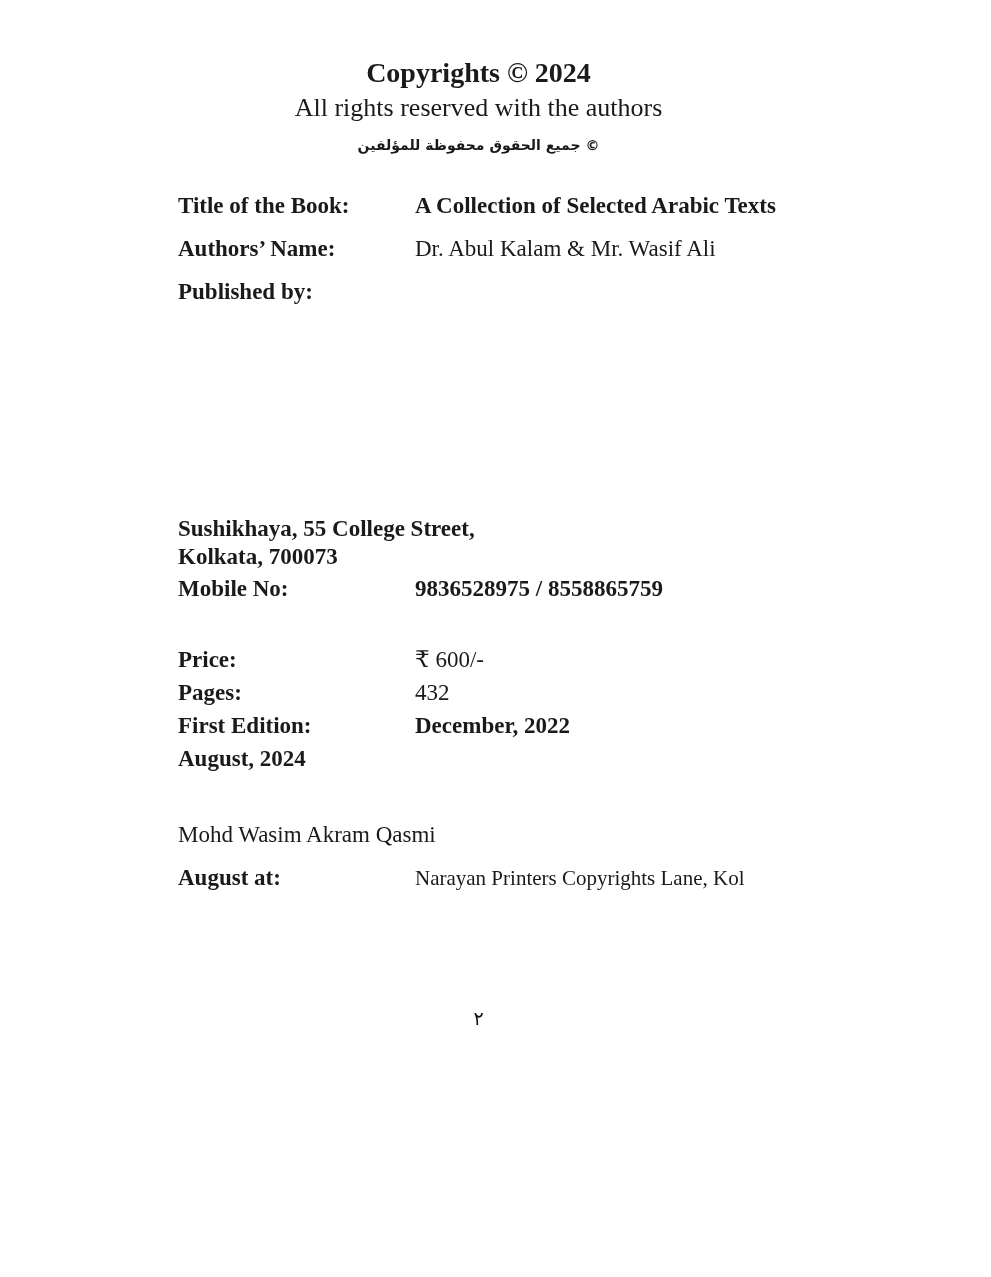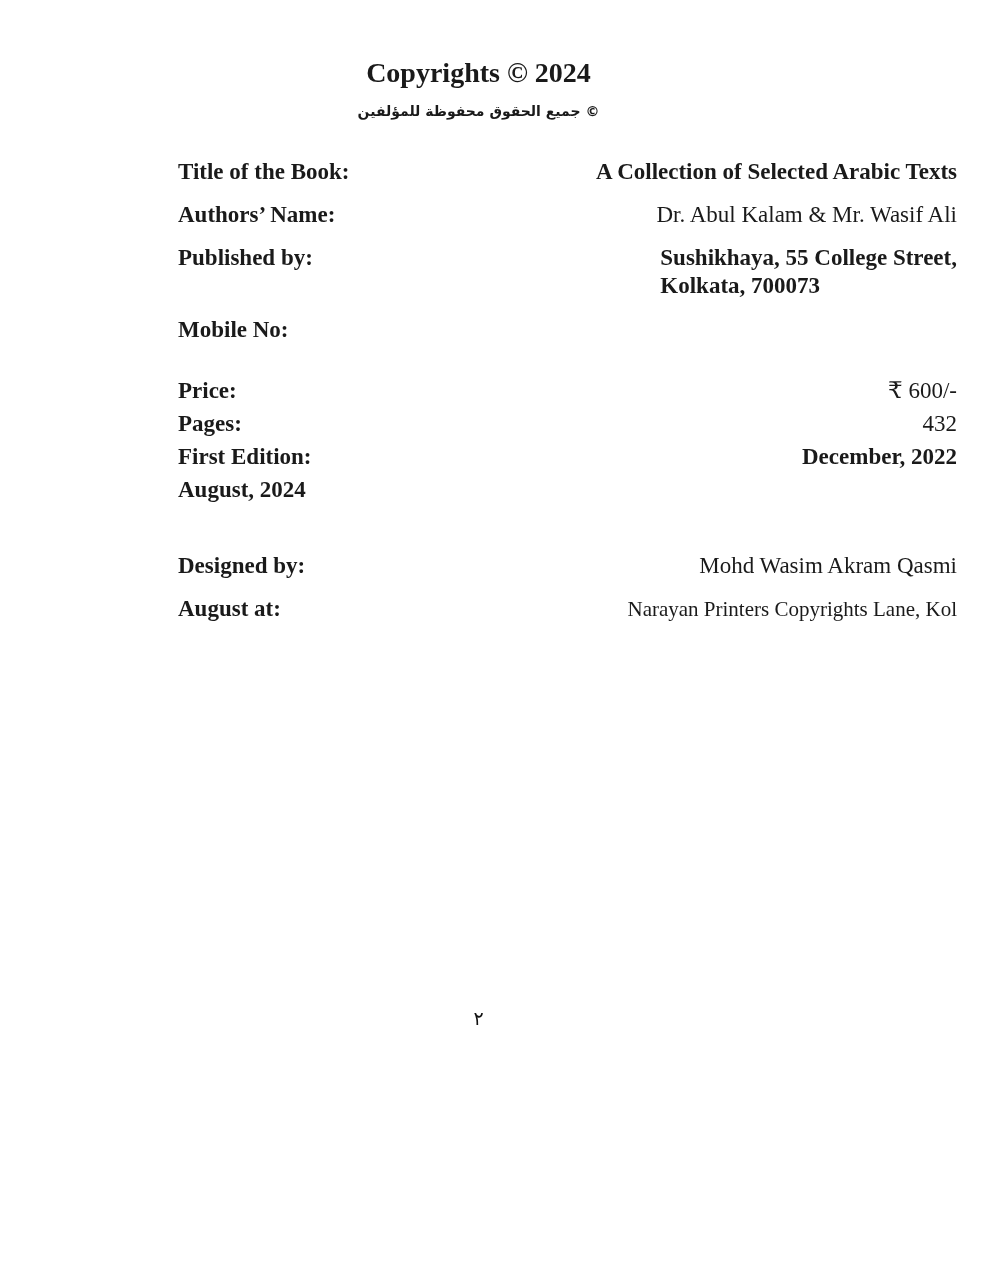--- a/index.html
+++ b/index.html
@@ -42,40 +42,39 @@
     margin-top: 4px;
   }
 
   
   .info {
     margin: 30px 0 0 178px;
   }
   .row {
     display: flex;
     align-items: flex-start;
-    justify-content: space-between;
   }
   .label {
     flex: 0 0 237px;
     font-weight: 700;
     font-size: 23px;
     line-height: 28px;
   }
   .value {
     font-size: 23px;
     line-height: 28px;
     font-weight: 400;
   }
   .value.bold { font-weight: 700; }
 
   .block-1 .row { margin-bottom: 15px; }
-  .block-1 .row.publisher-row { margin-bottom: 16px; }
+  .block-1 .row.publisher-row { margin-bottom: 4px; flex-direction: column; }
   .block-1 .row.mobile-row { margin-bottom: 12px; }
 
-  .block-2 { margin-top: 30px; }
+  .block-2 { margin-top: 40px; }
   .block-2 .label,
   .block-2 .value { line-height: 33px; }
 
   .isbn-row {
     margin-top: 27px;
     margin-left: 237px;
     font-weight: 700;
     font-size: 23px;
     line-height: 28px;
   }
@@ -99,20 +98,21 @@
     color: #111111;
   }
 </style>
 </head>
 <body>
 
 <div class="page">
 
   <header class="header">
     <div class="copyright-line">Copyrights © 2024</div>
+    <div class="rights-line">All rights reserved with the authors</div>
     <div class="arabic-line" dir="rtl">© جميع الحقوق محفوظة للمؤلفين</div>
   </header>
 
   <section class="info block-1">
     <div class="row">
       <div class="label">Title of the Book:</div>
       <div class="value bold">A Collection of Selected Arabic Texts</div>
     </div>
     <div class="row">
       <div class="label">Authors’ Name:</div>
@@ -120,20 +120,21 @@
     </div>
     <div class="row publisher-row">
       <div class="label">Published by:</div>
       <div class="value bold">
         <div>Sushikhaya, 55 College Street,</div>
         <div>Kolkata, 700073</div>
       </div>
     </div>
     <div class="row mobile-row">
       <div class="label">Mobile No:</div>
+      <div class="value bold">9836528975 / 8558865759</div>
     </div>
   </section>
 
   <section class="info block-2">
     <div class="row">
       <div class="label">Price:</div>
       <div class="value">₹ 600/-</div>
     </div>
     <div class="row">
       <div class="label">Pages:</div>
@@ -144,21 +145,20 @@
       <div class="value bold">December, 2022</div>
     </div>
     <div class="row">
       <div class="value bold">August, 2024</div>
     </div>
 
   </section>
 
   <section class="info block-3">
     <div class="row">
-      <div class="label">Designed by:</div>
       <div class="value">Mohd Wasim Akram Qasmi</div>
     </div>
     <div class="row">
       <div class="label">August at:</div>
       <div class="value printed-value">Narayan Printers Copyrights Lane, Kol</div>
     </div>
   </section>
 
   <footer class="footer">
     <div class="page-number">٢</div>

